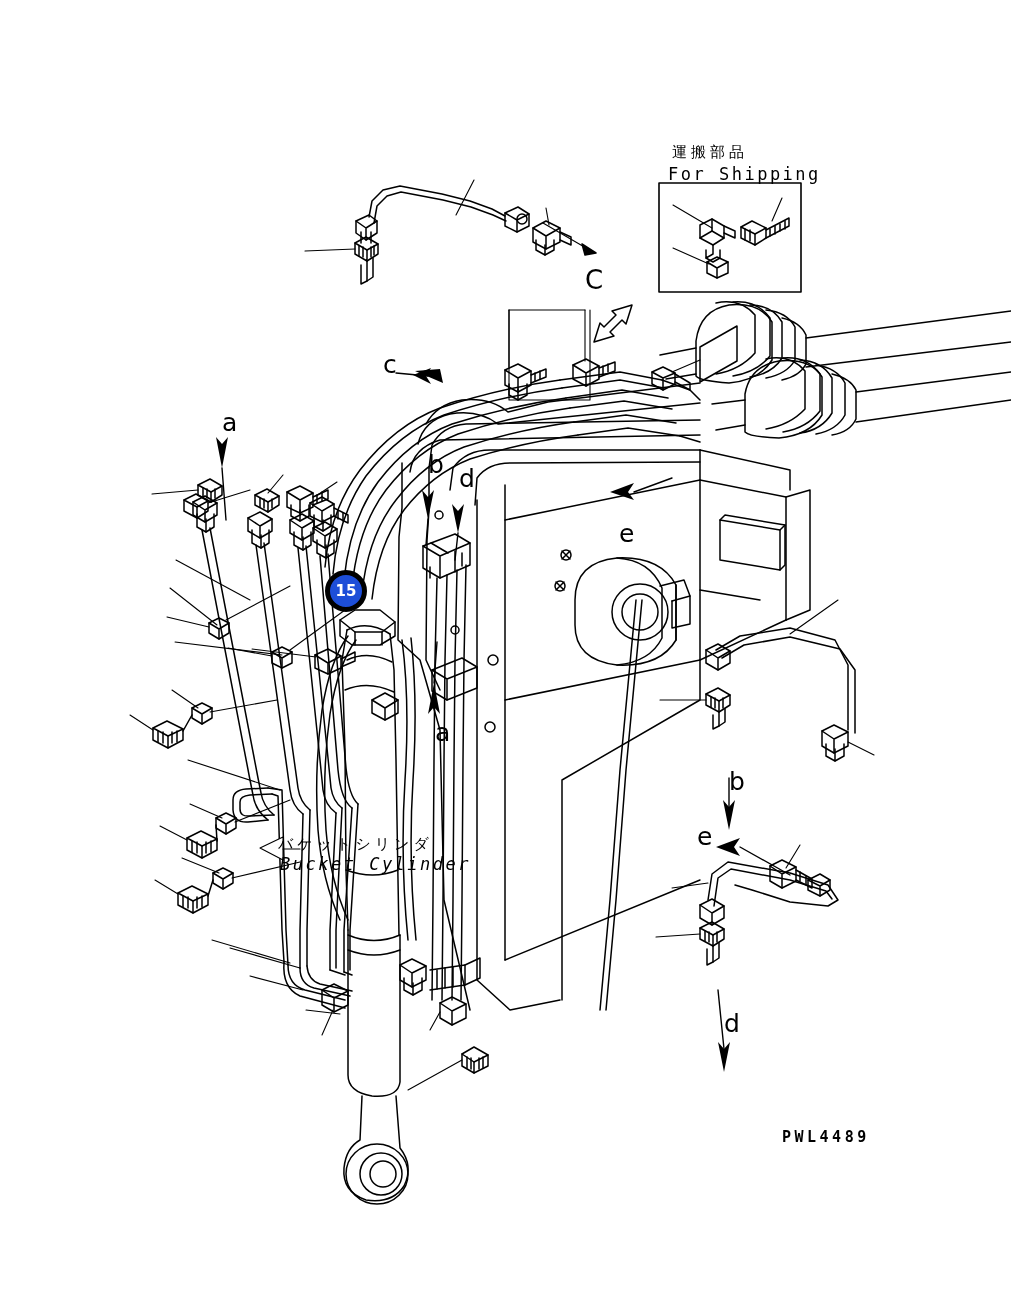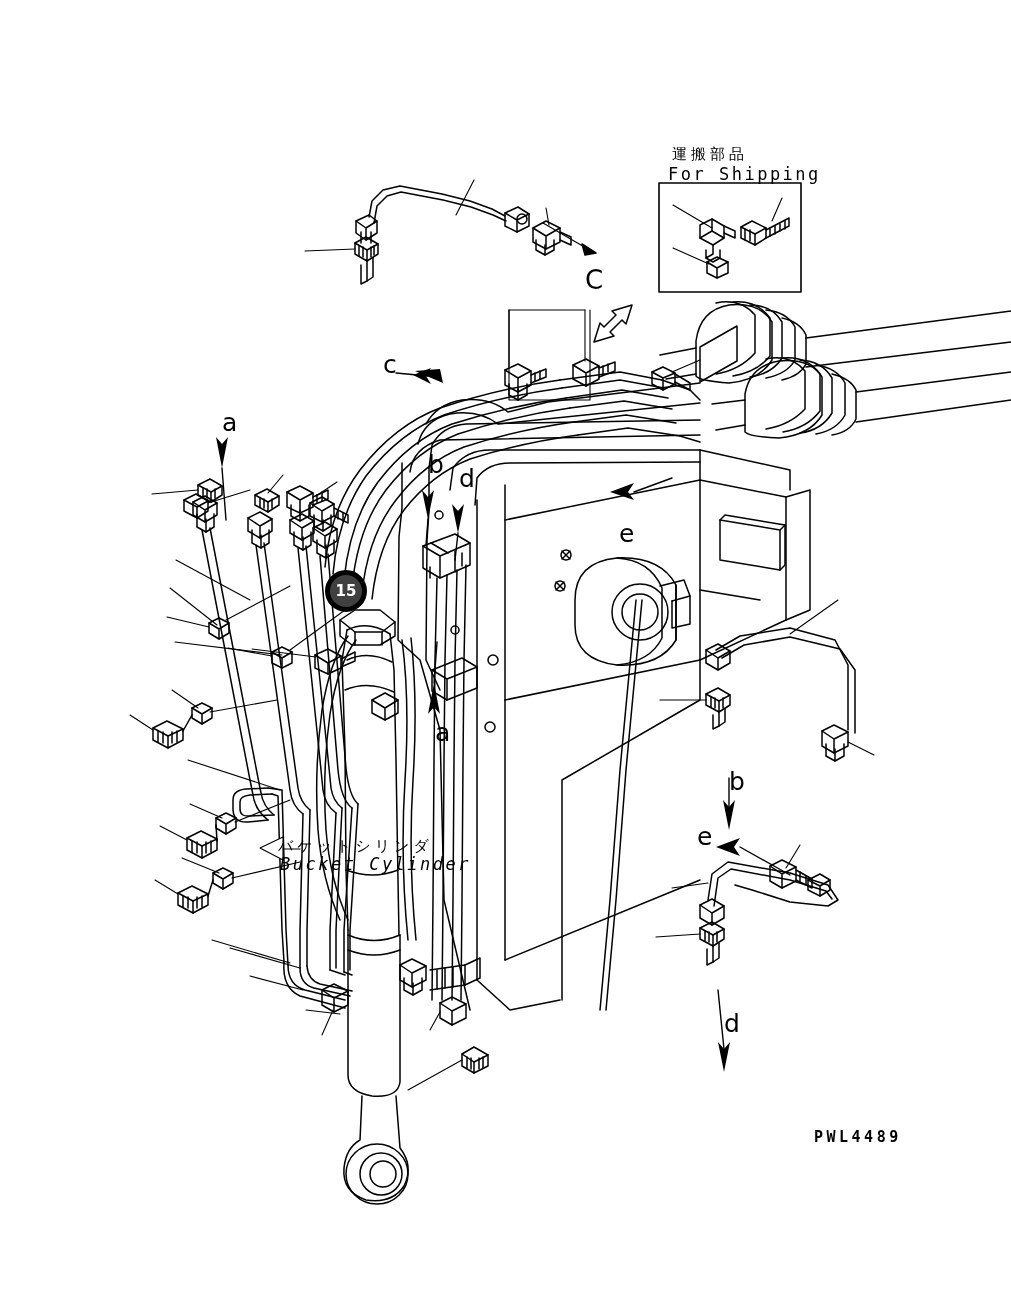--- a/index.html
+++ b/index.html
@@ -34,35 +34,34 @@
   .sec-letter {
     font-family: "DejaVu Sans", sans-serif;
     font-size: 25px;
     letter-spacing: 0px;
   }
   .sec-letter-cap {
     font-family: "DejaVu Sans", sans-serif;
     font-size: 26px;
   }
   .jp-text {
-    font-family: Liberation Sans, sans-serif;
+    font-family: Liberation Mono, monospace;
     font-size: 15px;
     letter-spacing: 4px;
   }
   .en-text {
     font-family: "DejaVu Sans Mono", monospace;
     font-size: 17px;
     letter-spacing: 2.5px;
   }
   .code-text {
     font-family: "DejaVu Sans Mono", monospace;
     font-size: 15px;
     letter-spacing: 3.5px;
     font-weight: bold;
-    margin-left: 32px;
   }
   .marker {
     position: absolute;
     width: 42px;
     height: 42px;
     border-radius: 50%;
     border: 5px solid #000000;
     box-sizing: border-box;
     display: flex;
     align-items: center;
@@ -590,17 +589,17 @@
   <div class="lbl sec-letter" style="left:383px; top:352px;">c</div>
   <div class="lbl sec-letter" style="left:428px; top:452px;">b</div>
   <div class="lbl sec-letter" style="left:459px; top:466px;">d</div>
   <div class="lbl sec-letter" style="left:435px; top:720px;">a</div>
   <div class="lbl sec-letter-cap" style="left:585px; top:267px;">C</div>
   <div class="lbl sec-letter" style="left:619px; top:521px;">e</div>
   <div class="lbl sec-letter" style="left:729px; top:769px;">b</div>
   <div class="lbl sec-letter" style="left:697px; top:824px;">e</div>
   <div class="lbl sec-letter" style="left:724px; top:1011px;">d</div>
 
-  <div class="marker" style="left: 325px; top: 570px; background: #404040; border-color: rgb(0, 0, 0); color: rgb(255, 255, 255); width: 42px; height: 42px;">
+  <div class="marker" style="left: 325px; top: 570px; background: #1d4ed8; border-color: rgb(0, 0, 0); color: rgb(255, 255, 255); width: 42px; height: 42px;">
     <span>15</span>
   </div>
 
 </div>
 
 </body></html>

